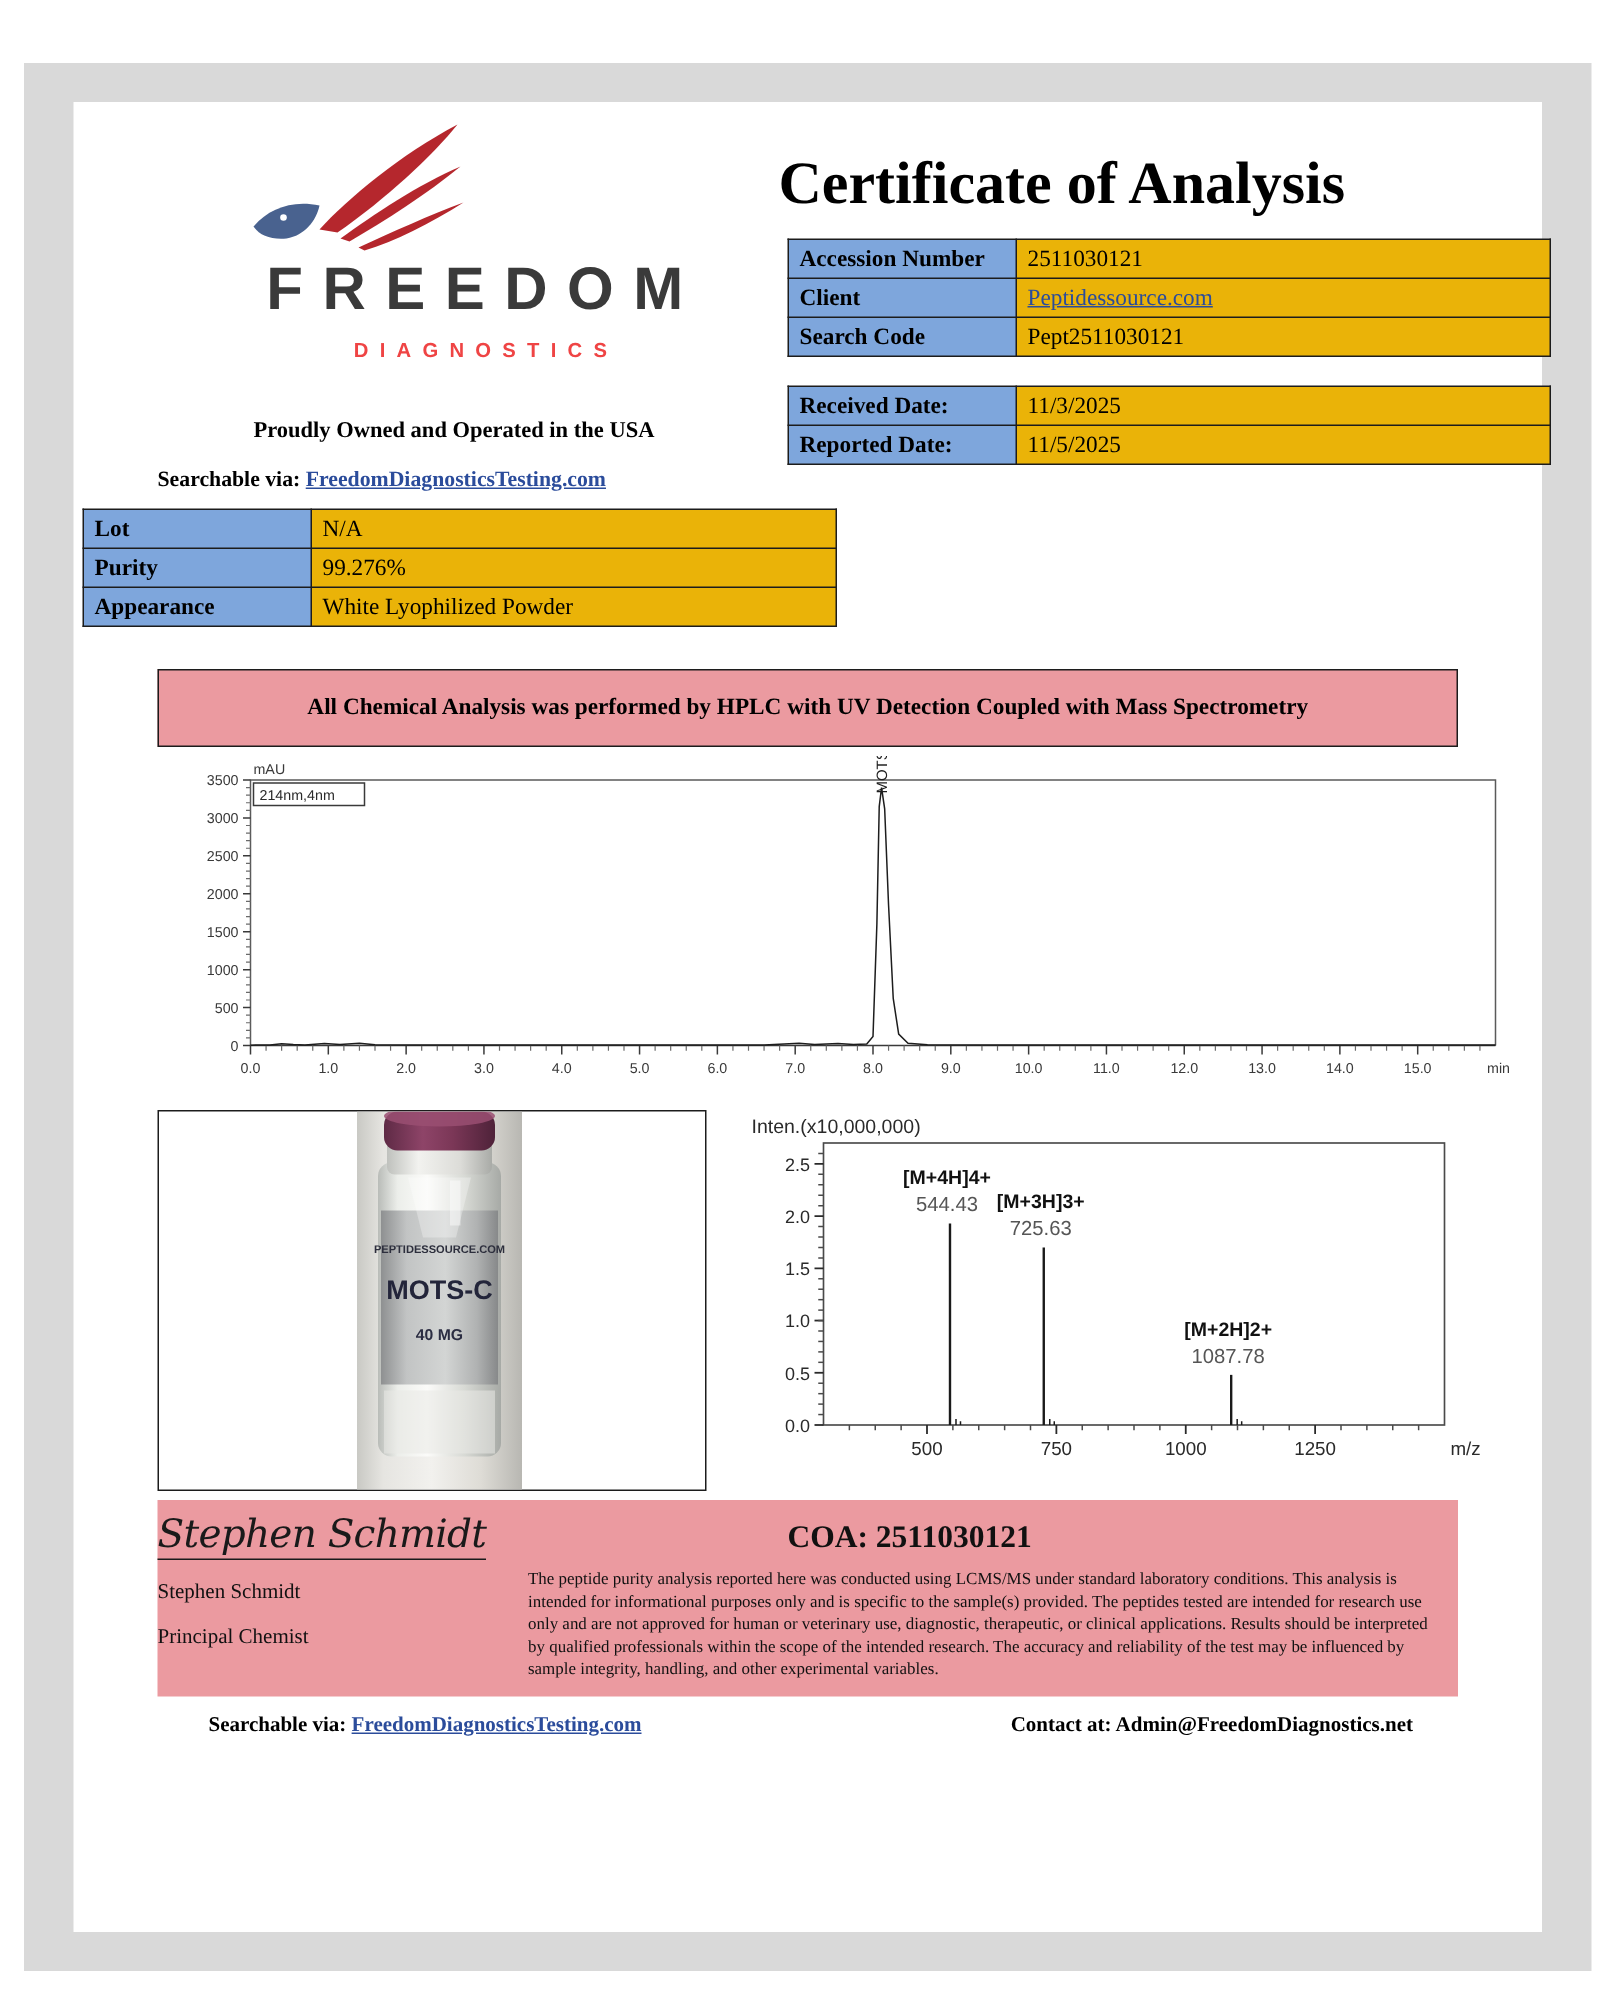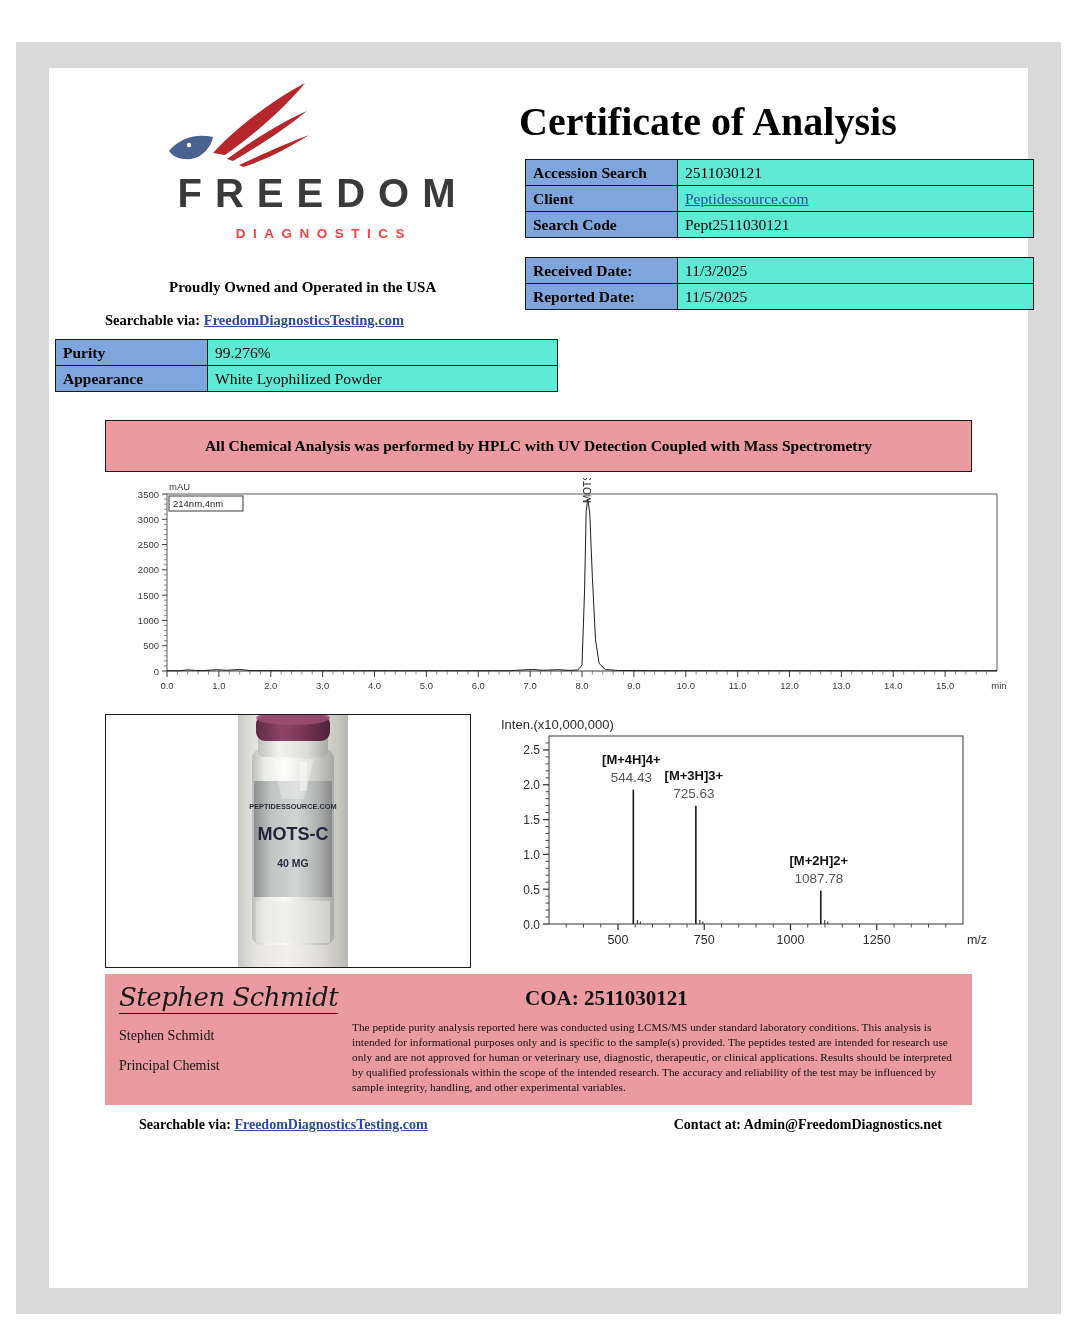--- a/index.html
+++ b/index.html
@@ -65,21 +65,21 @@
   table.bt { border-collapse: collapse; width: 100%; }
   table.bt td {
     border: 1.2px solid #1c1c1c;
     height: 26px; padding: 1px 7px;
     font-size: 15.5px; color: #000;
     vertical-align: middle;
   }
   td.bt-key {
     background: #7ea6dc; font-weight: 700; white-space: nowrap;
   }
-  td.bt-val { background: #5eead4; }
+  td.bt-val { background: #eab308; }
 
   .tbl-accession { width: 402px; margin-left: 6px; }
   .tbl-accession td.bt-key { width: 152px; }
   .tbl-dates { width: 402px; margin: 19px 0 0 6px; }
   .tbl-dates td.bt-key { width: 152px; }
 
   
   .mid-row { display: flex; margin-top: 10px; }
   .prod-col { width: 470px; padding-left: 64px; }
   .lot-col  { width: 509px; padding-left: 6px; }
@@ -137,21 +137,21 @@
 
   
   .sig-band {
     margin: 6px 56px 0 56px;
     width: 867px;
     background: #eb9aa0;
     position: relative;
     padding: 8px 0 10px 0;
     display: flex;
   }
-  .sig-left { width: 235px; padding-left: 14px; }
+  .sig-left { width: 235px; }
   .sig-script {
     font-family: "DejaVu Serif", serif;
     font-style: italic;
     font-size: 26px;
     color: #1a1a1a;
     border-bottom: 1.6px solid #1a1a1a;
     display: inline-block;
     padding-bottom: 1px;
     letter-spacing: -0.5px;
   }
@@ -202,21 +202,21 @@
           <a class="link" href="#">FreedomDiagnosticsTesting.com</a>
         </div>
       </div>
 
       <div class="head-col">
         <h1 class="coa-title">Certificate of Analysis</h1>
 
         <table class="bt tbl-accession">
           <tbody>
             <tr>
-              <td class="bt-key">Accession Search</td>
+              <td class="bt-key">Accession Number</td>
               <td class="bt-val">2511030121</td>
             </tr>
             <tr>
               <td class="bt-key">Client</td>
               <td class="bt-val">
                 <a class="link" href="#">Peptidessource.com</a>
               </td>
             </tr>
             <tr>
               <td class="bt-key">Search Code</td>
@@ -237,20 +237,24 @@
             </tr>
           </tbody>
         </table>
       </div>
     </div>
 
     <div class="mid-row">
       <div class="lot-col">
         <table class="bt tbl-lot">
           <tbody>
+            <tr>
+              <td class="bt-key">Lot</td>
+              <td class="bt-val">N/A</td>
+            </tr>
             <tr>
               <td class="bt-key">Purity</td>
               <td class="bt-val">99.276%</td>
             </tr>
             <tr>
               <td class="bt-key">Appearance</td>
               <td class="bt-val">White Lyophilized Powder</td>
             </tr>
           </tbody>
         </table>

